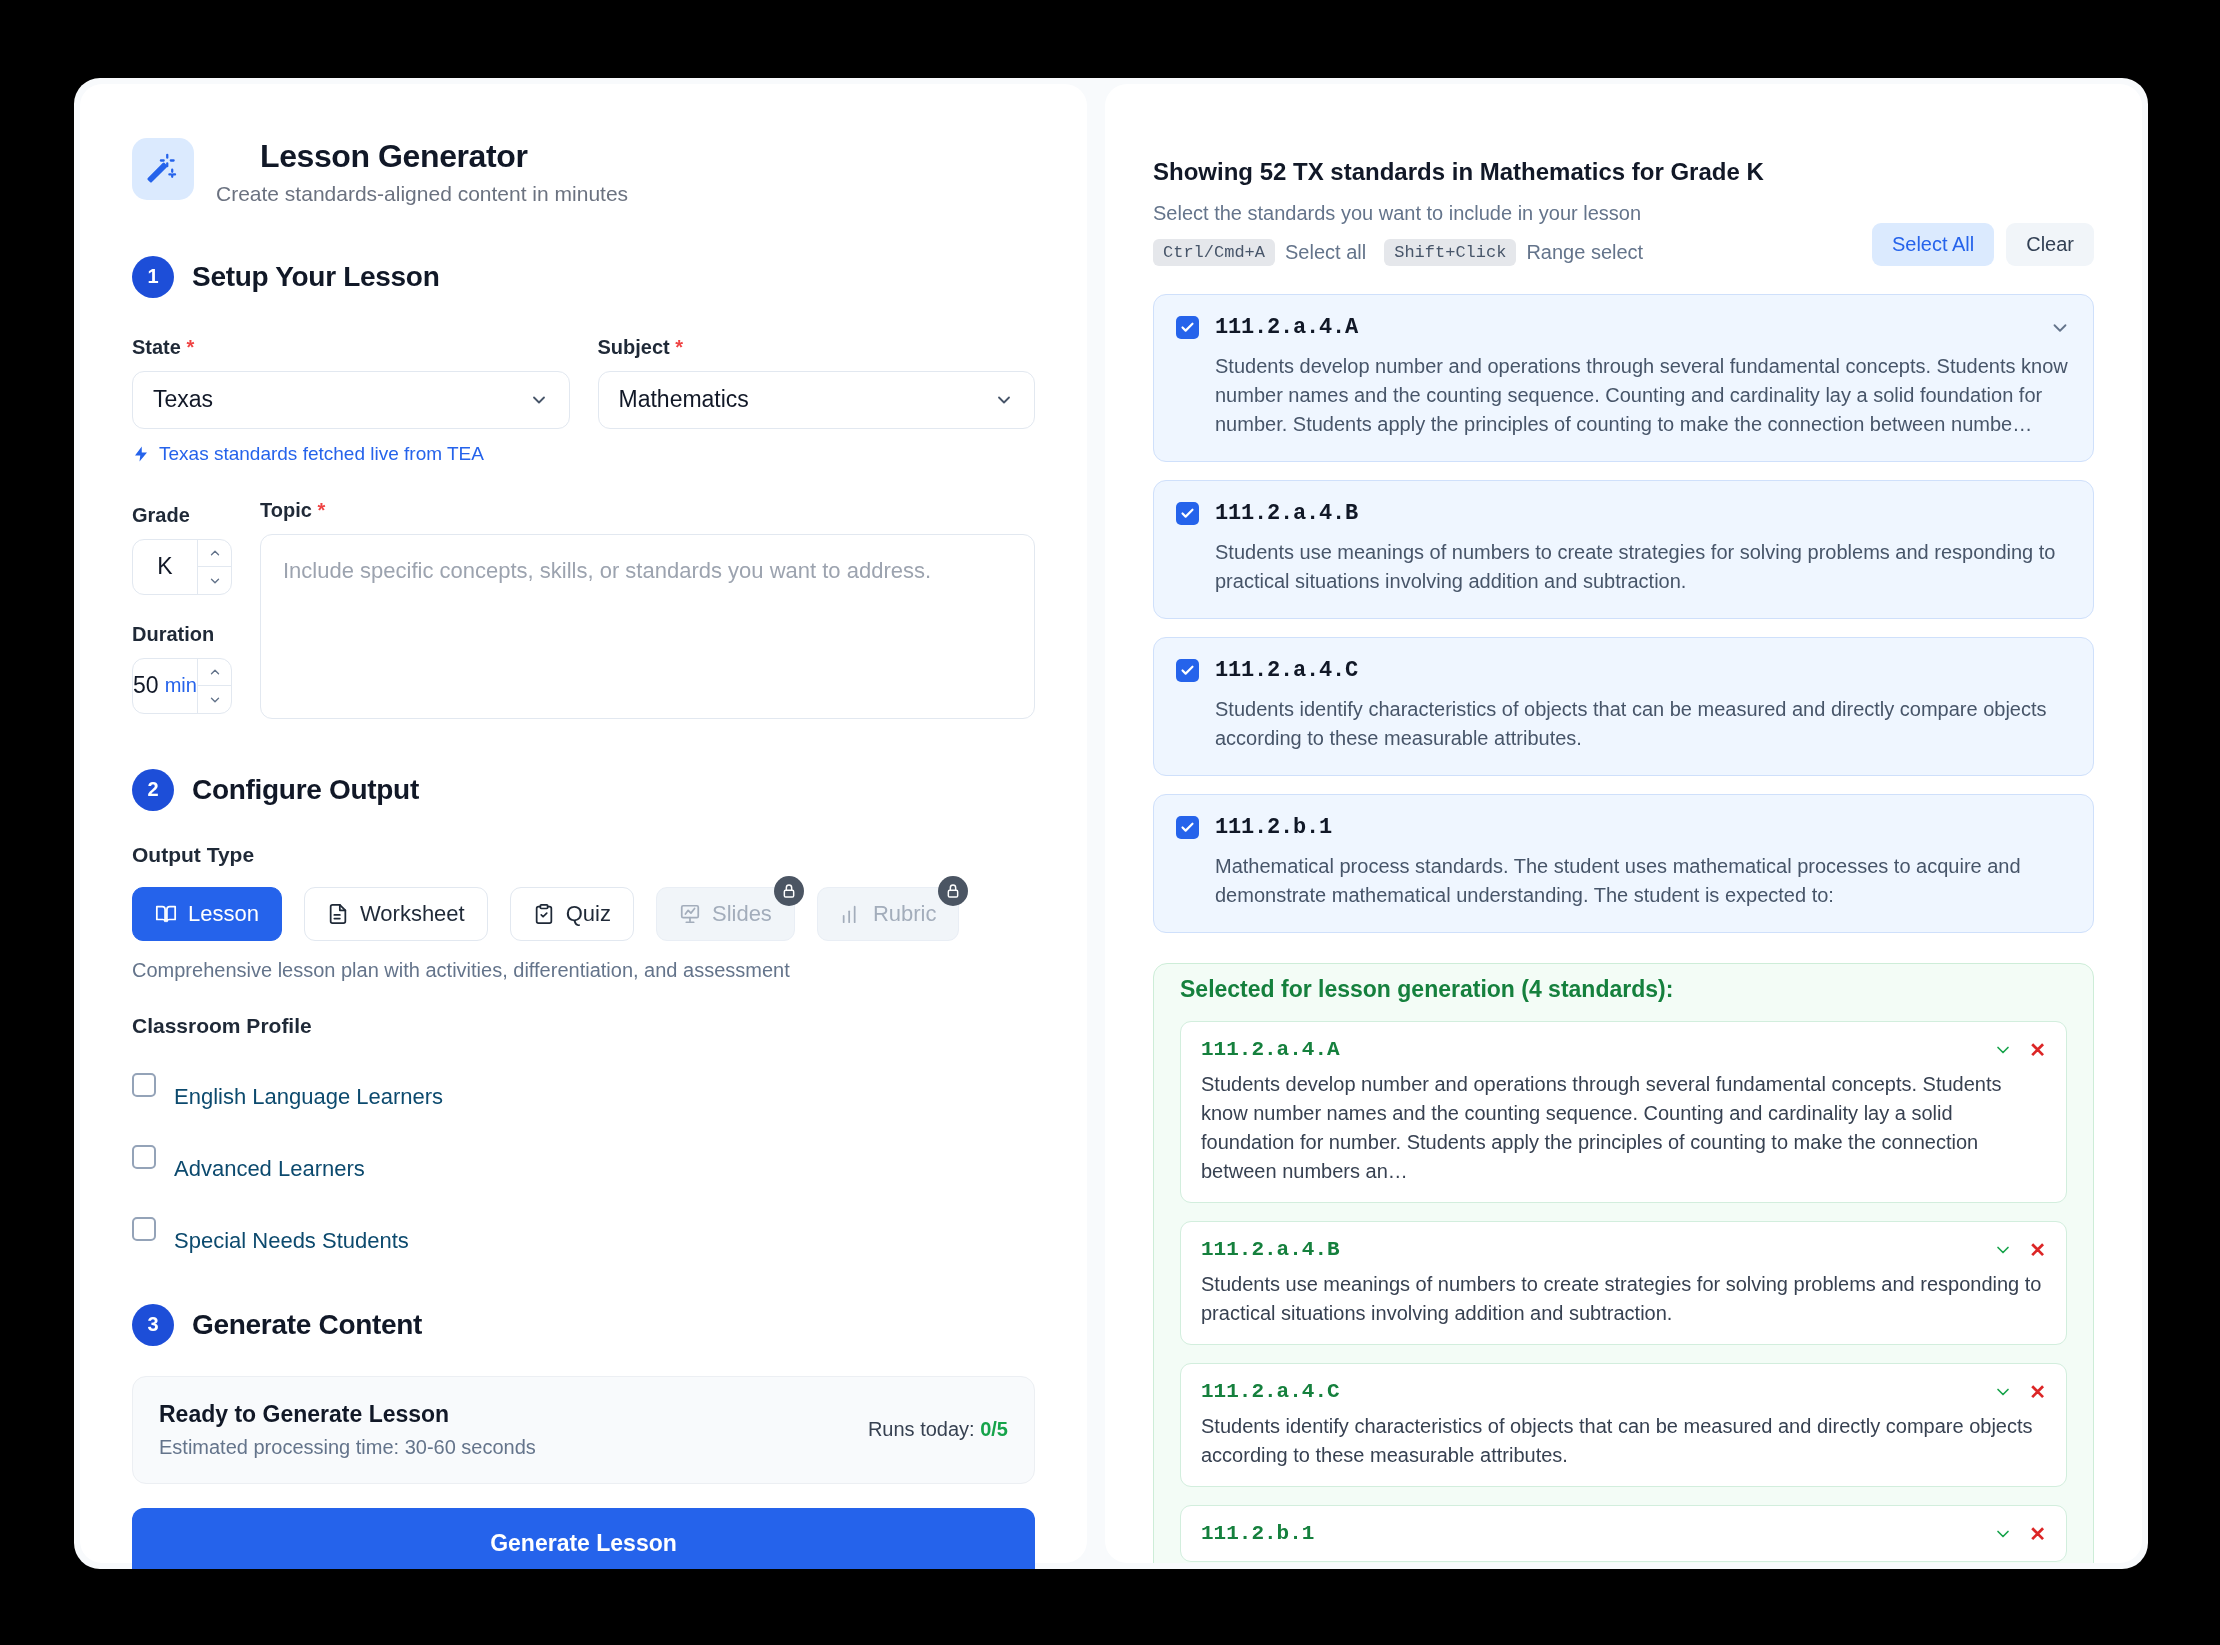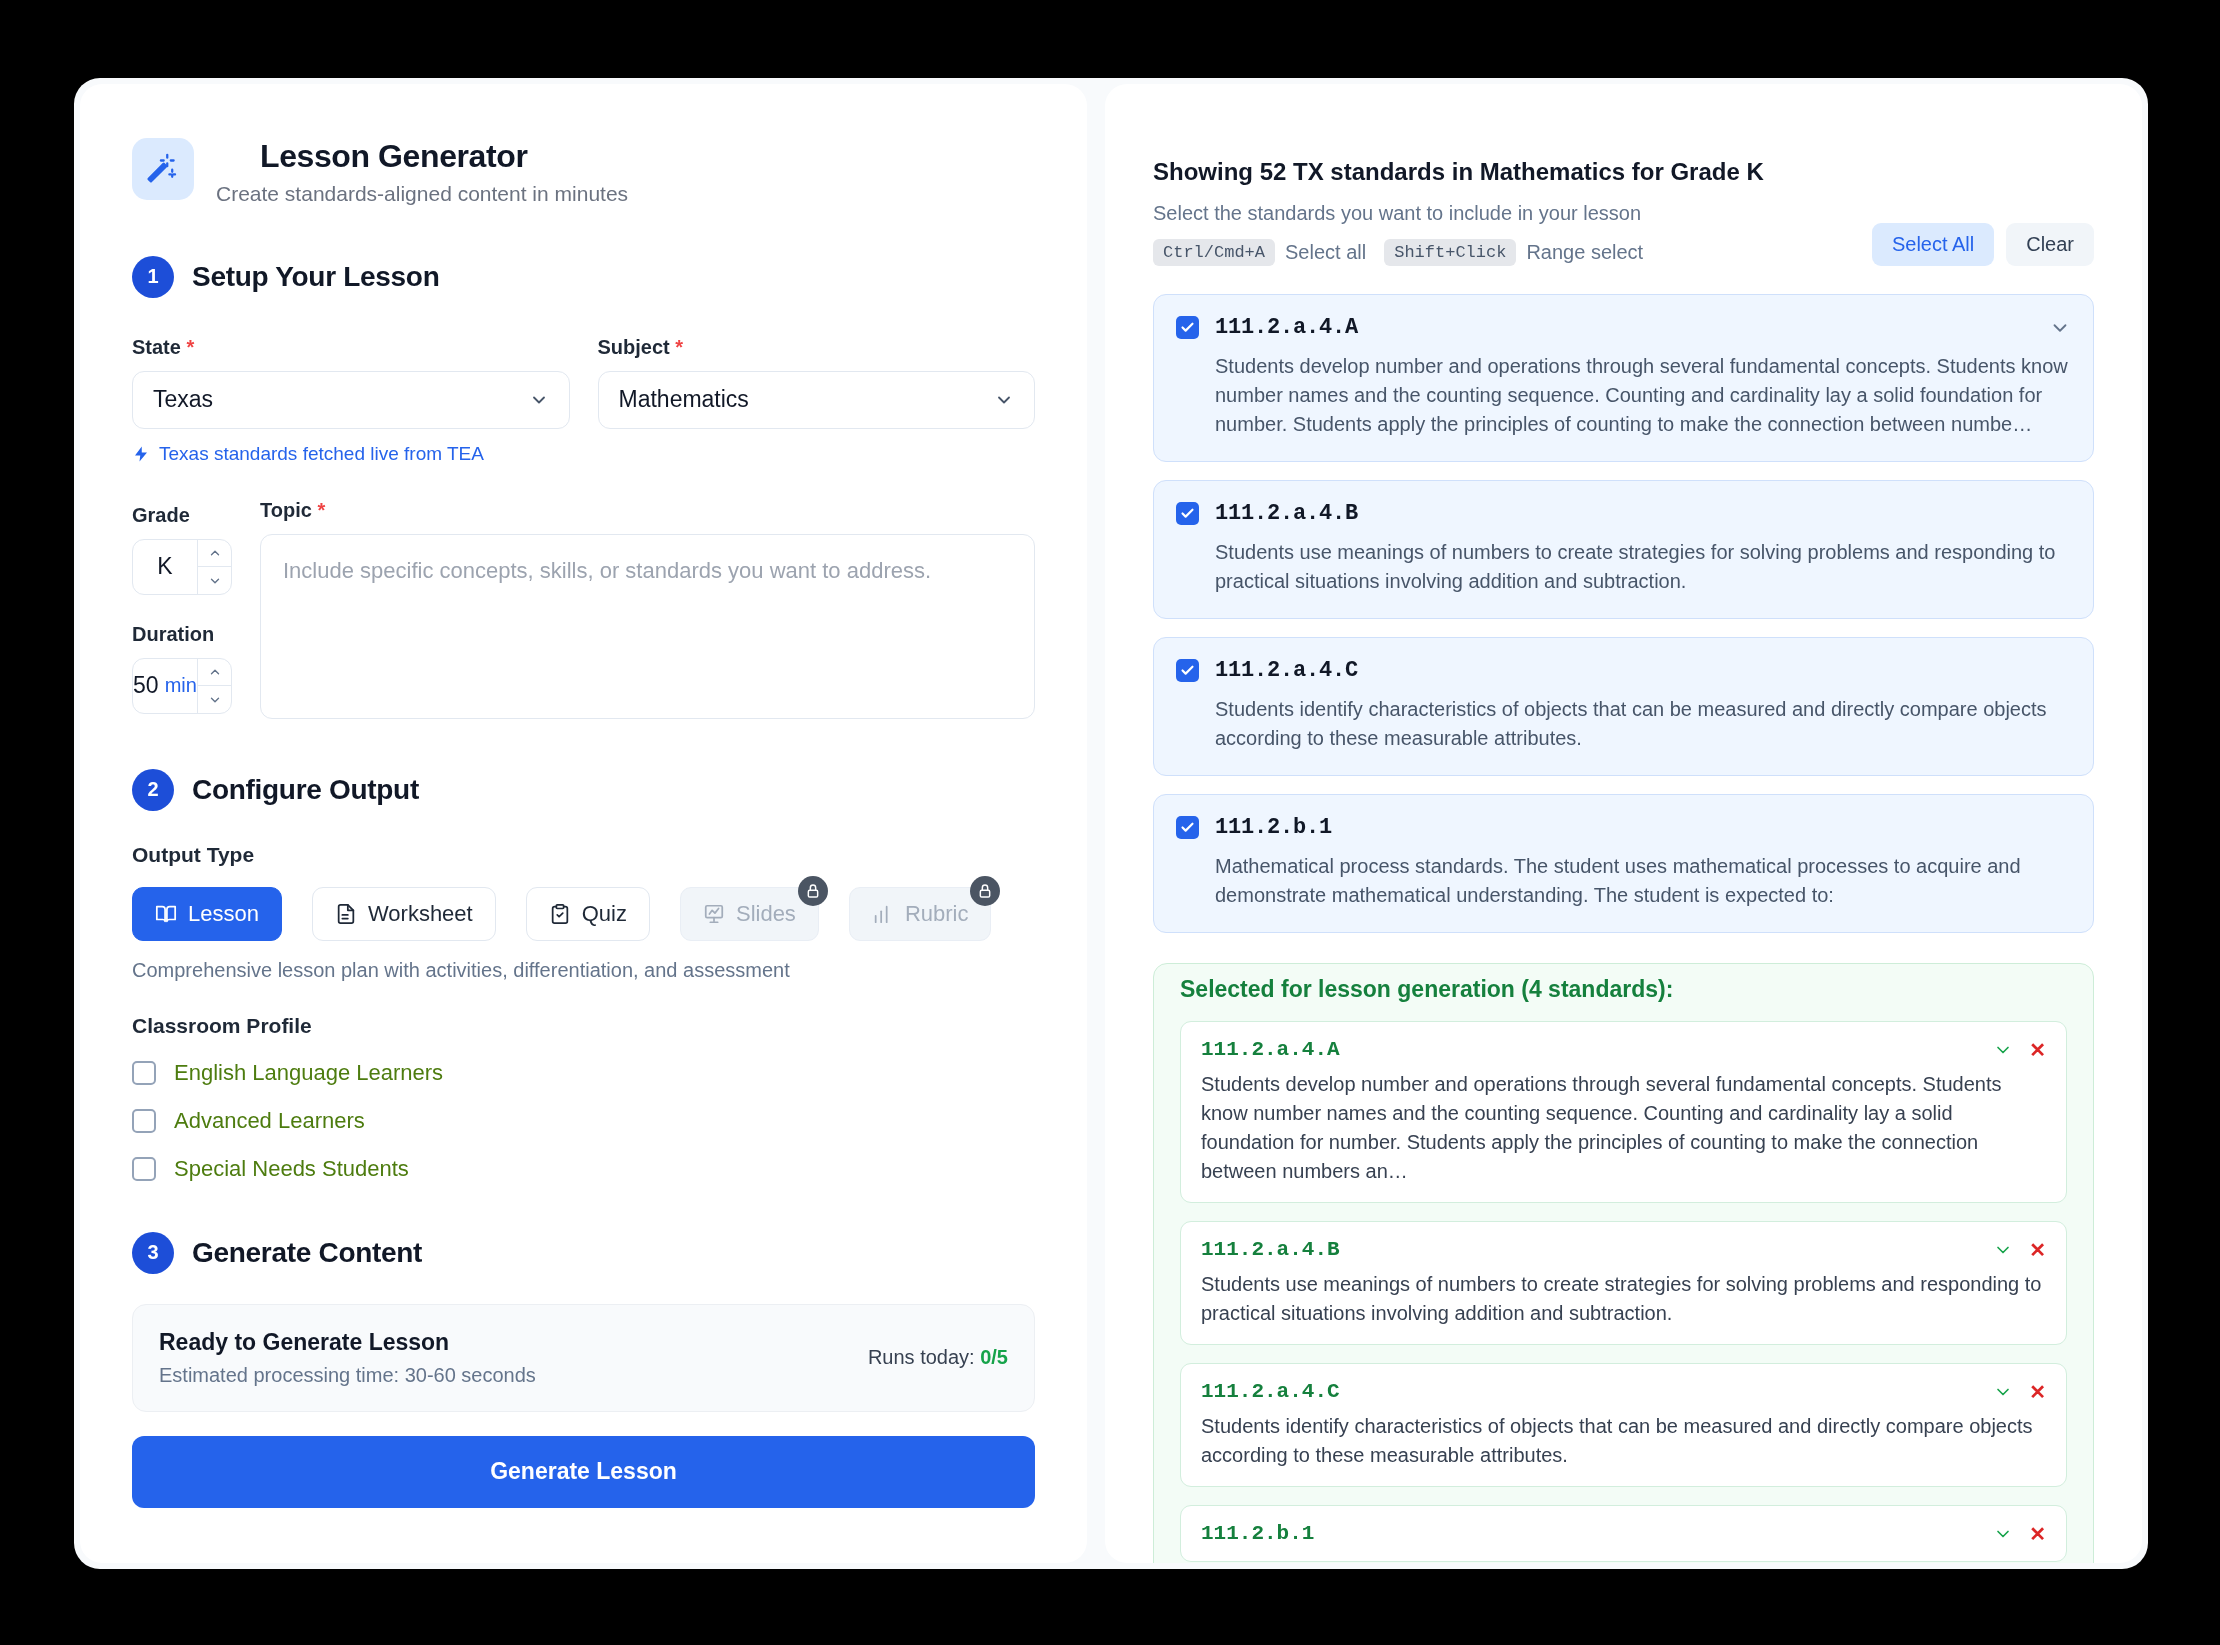--- a/index.html
+++ b/index.html
@@ -90,21 +90,21 @@
   .topic-col { flex: 1; }
   .topic-area {
     height: 185px; border: 1.5px solid #e2e8f0; border-radius: 12px;
     background: #fff; padding: 20px 22px;
     font-size: 22px; color: #9ca3af; line-height: 1.42;
   }
   .duration-wrap { margin-top: 28px; }
 
   .sec-label { font-size: 21px; font-weight: bold; color: #1f2937; margin-top: 32px; }
 
-  .type-row { display: flex; gap: 30px; margin-top: 20px; }
+  .type-row { display: flex; gap: 22px; margin-top: 20px; }
   .type-btn {
     position: relative;
     height: 54px; border: 1.5px solid #e2e8f0; border-radius: 11px;
     background: #fff; display: flex; align-items: center; gap: 11px;
     padding: 0 22px; font-size: 22px; color: #1f2937; white-space: nowrap;
   }
   .type-btn.active { background: #2563eb; border-color: #2563eb; color: #fff; }
   .type-btn.locked { background: #f1f5f9; border-color: #e9eef5; color: #a3adbb; }
   .lock-badge {
     position: absolute; top: -12px; right: -10px;
@@ -112,21 +112,21 @@
     background: #4b5563; color: #fff;
     display: flex; align-items: center; justify-content: center;
   }
   .type-desc { font-size: 20px; color: #64748b; margin-top: 18px; }
 
   .cb-row { display: flex; align-items: center; gap: 18px; margin-top: 22px; }
   .cb {
     width: 24px; height: 24px; border: 2px solid #94a3b8;
     border-radius: 5px; background: #fff; flex: none;
   }
-  .cb-label { font-size: 22px; color: #4d7c0f; }
+  .cb-label { font-size: 22px; color: #0c4a6e; margin-top: 24px; }
 
   .ready-box {
     margin-top: 30px; border: 1.5px solid #eceff3; border-radius: 14px;
     background: #f8fafc; padding: 24px 26px;
     display: flex; justify-content: space-between; align-items: center;
   }
   .ready-t { font-size: 23px; font-weight: bold; color: #111827; }
   .ready-s { font-size: 20px; color: #64748b; margin-top: 8px; }
   .runs { font-size: 20px; color: #374151; }
   .runs b { color: #16a34a; font-weight: bold; }

